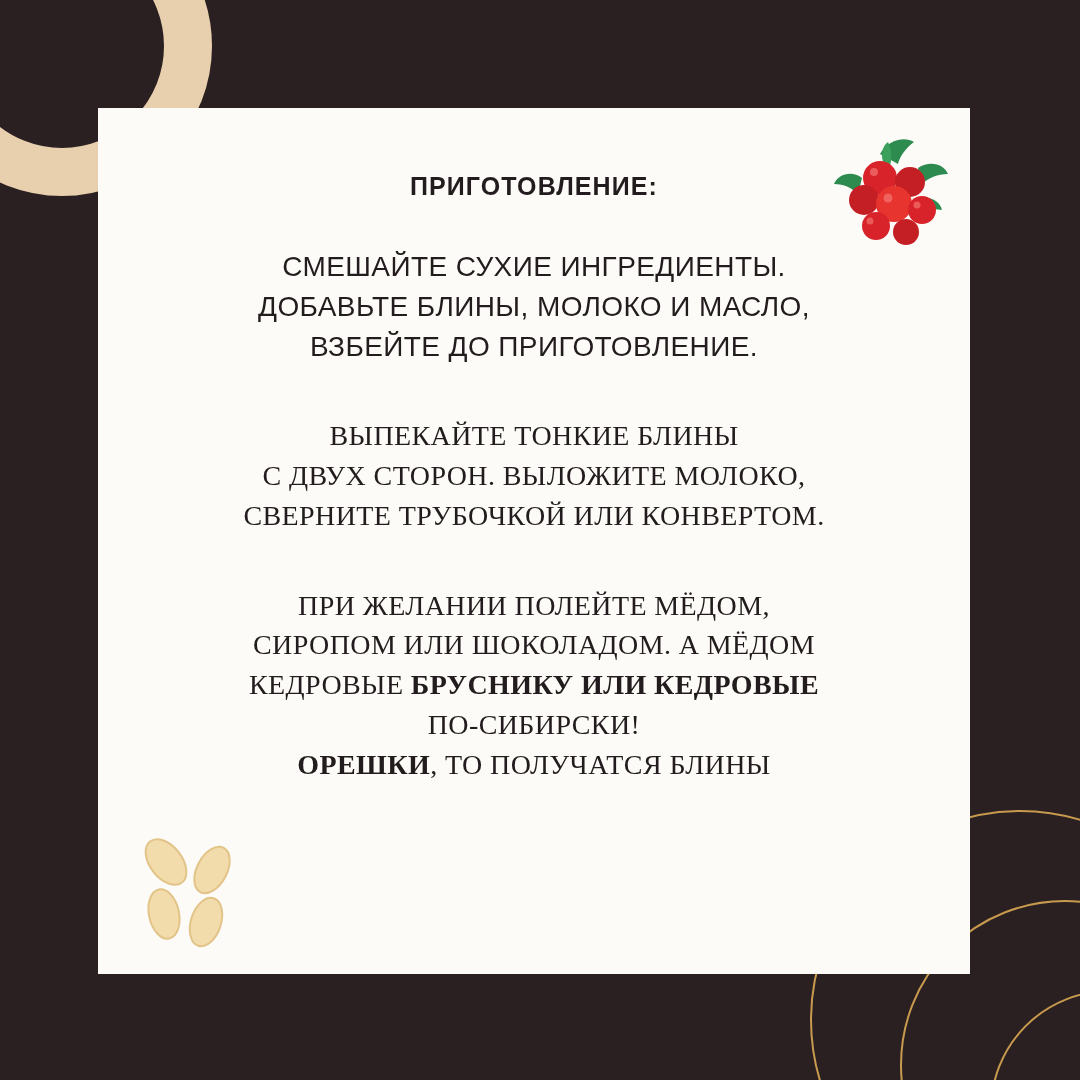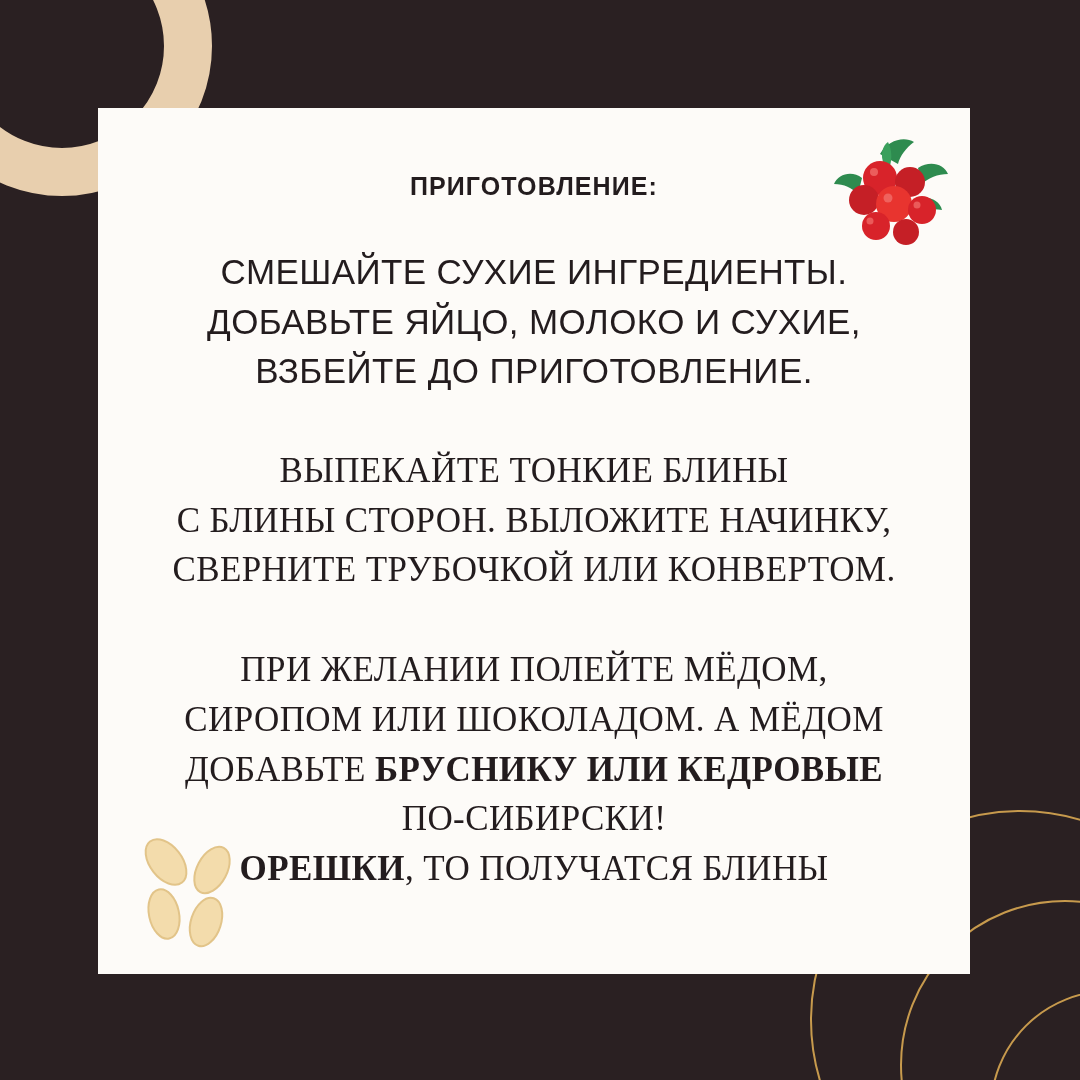--- a/index.html
+++ b/index.html
@@ -79,21 +79,21 @@
     font-weight: bold;
     letter-spacing: 1.1px;
     color: #231c1e;
     margin: 12px 0 0 0;
   }
 
   .body-block {
     margin-top: 46px;
     text-align: center;
     color: #231c1e;
-    font-size: 35px;
+    font-size: 28px;
     line-height: 1.42;
     letter-spacing: 0.4px;
   }
   .body-block + .body-block {
     margin-top: 50px;
     font-family: Liberation Serif, serif;
   }
   .body-block .line {
     display: block;
     white-space: nowrap;
@@ -162,30 +162,30 @@
         <ellipse cx="44" cy="84" rx="15" ry="25" transform="rotate(-12 44 84)" fill="#f3dcac" stroke="#e2c489" stroke-width="2"></ellipse>
         <ellipse cx="86" cy="92" rx="15" ry="25" transform="rotate(18 86 92)" fill="#f3dcac" stroke="#e2c489" stroke-width="2"></ellipse>
       </g>
     </svg>
 
     <h1 class="card-title">ПРИГОТОВЛЕНИЕ:</h1>
 
     <div id="steps">
         <p class="body-block">
           <span class="line"><span>СМЕШАЙТЕ СУХИЕ ИНГРЕДИЕНТЫ.</span></span>
-          <span class="line"><span>ДОБАВЬТЕ ЯЙЦО, МОЛОКО И СУХИЕ,</span></span>
+          <span class="line"><span>ДОБАВЬТЕ БЛИНЫ, МОЛОКО И МАСЛО,</span></span>
           <span class="line"><span>ВЗБЕЙТЕ ДО ПРИГОТОВЛЕНИЕ.</span></span>
         </p>
         <p class="body-block">
           <span class="line"><span>ВЫПЕКАЙТЕ ТОНКИЕ БЛИНЫ</span></span>
-          <span class="line"><span>С БЛИНЫ СТОРОН. ВЫЛОЖИТЕ НАЧИНКУ,</span></span>
+          <span class="line"><span>С ДВУХ СТОРОН. ВЫЛОЖИТЕ МОЛОКО,</span></span>
           <span class="line"><span>СВЕРНИТЕ ТРУБОЧКОЙ ИЛИ КОНВЕРТОМ.</span></span>
         </p>
         <p class="body-block">
           <span class="line"><span>ПРИ ЖЕЛАНИИ ПОЛЕЙТЕ МЁДОМ,</span></span>
           <span class="line"><span>СИРОПОМ ИЛИ ШОКОЛАДОМ. А МЁДОМ</span></span>
-          <span class="line"><span>ДОБАВЬТЕ </span><b>БРУСНИКУ ИЛИ КЕДРОВЫЕ</b></span>
+          <span class="line"><span>КЕДРОВЫЕ </span><b>БРУСНИКУ ИЛИ КЕДРОВЫЕ</b></span>
           <span class="line"><span>ПО-СИБИРСКИ!</span></span>
           <span class="line"><b>ОРЕШКИ</b><span>, ТО ПОЛУЧАТСЯ БЛИНЫ</span></span>
         </p>
       </div>
   </div>
 </div>
 
 </body></html>

